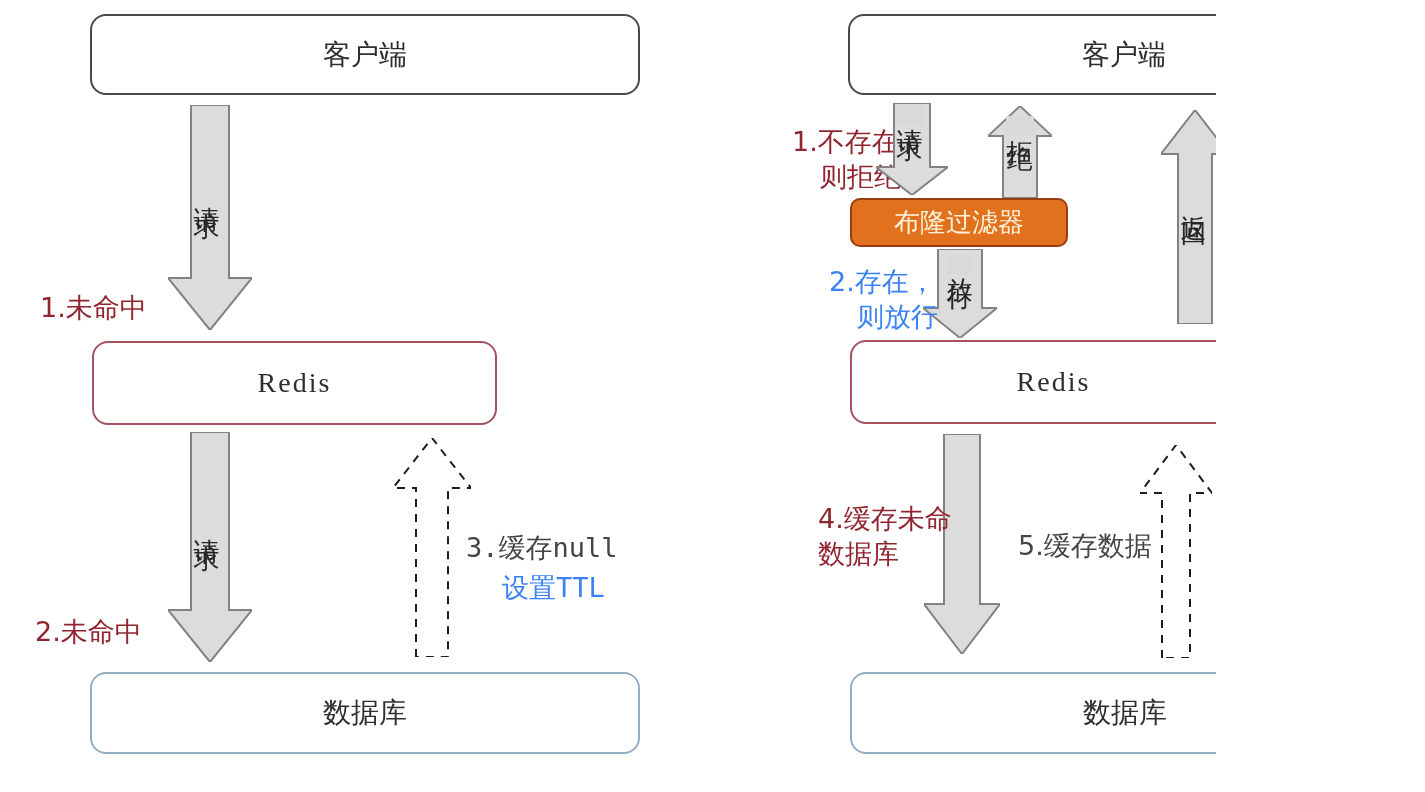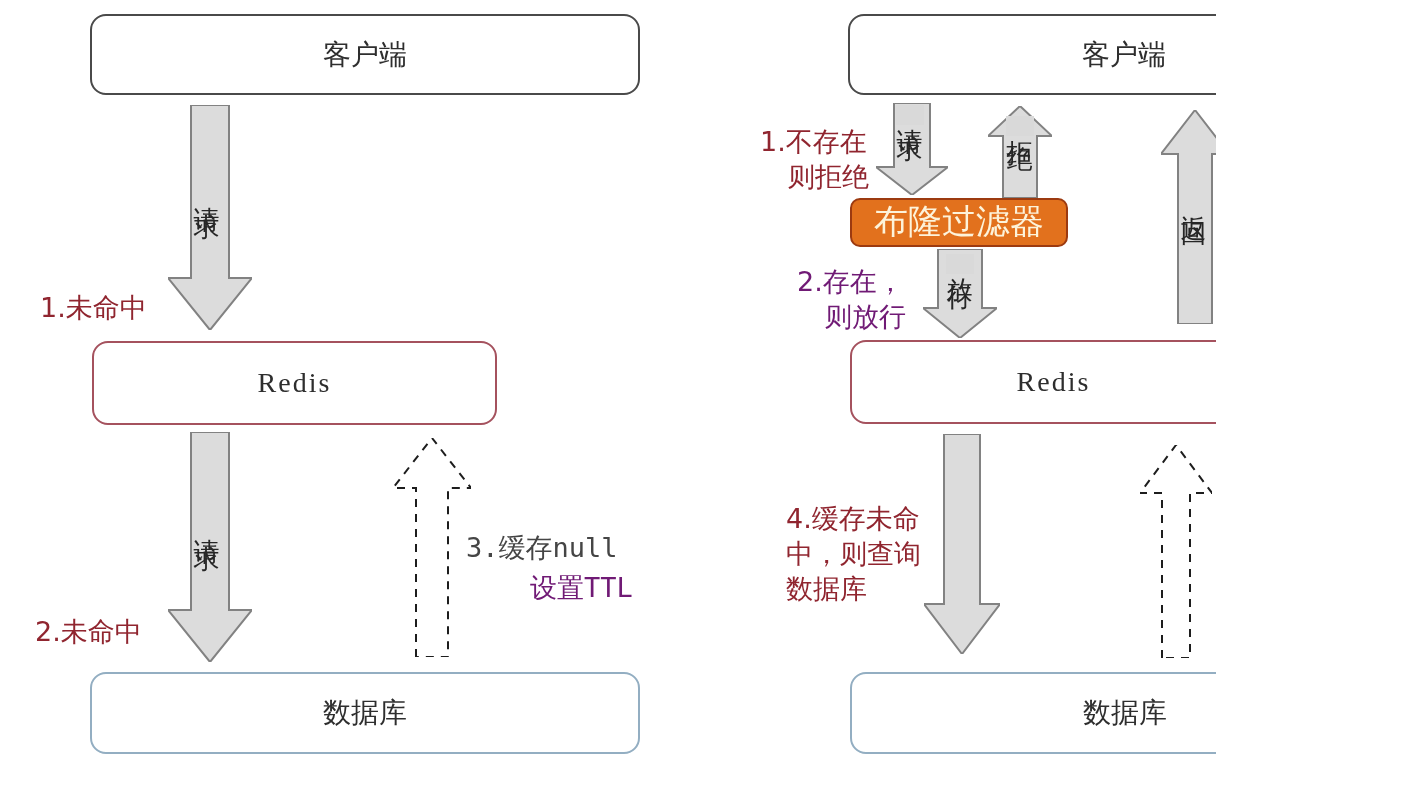--- a/index.html
+++ b/index.html
@@ -24,41 +24,40 @@
     color: #2e2e2e;
   }
   .box.client { border-color: #4a4a4a; }
   .box.redis  { border-color: #a5525e; border-width: 2px; font-family: Liberation Serif, serif; letter-spacing: 2px; }
   .box.db     { border-color: #93aec2; border-width: 2px; }
   .box.bloom  {
     background: #e2711d;
     border-color: #9c3a10;
     color: #fdf3da;
     border-radius: 10px;
-    font-size: 34px;
-    align-items: flex-end;
+    font-size: 26px;
   }
   .arrow { position: absolute; display: block; }
   .vlabel {
     position: absolute;
     writing-mode: vertical-rl;
     text-orientation: upright;
     font-size: 26px;
     line-height: 1;
     letter-spacing: 7px;
     color: #262626;
     white-space: nowrap;
   }
   .vlabel.onbg { background: #d9d9d9; padding: 3px 1px; }
   .note { position: absolute; font-size: 27px; line-height: 35px; white-space: nowrap; }
   .note.red   { color: #90252f; }
-  .note.green { color: #701a75; }
+  .note.green { color: #3b82f6; }
   .note.gray  { color: #454545; }
   .mono { font-family: "DejaVu Sans Mono", monospace; }
-  .note .line { display: block; }
+  .note .line { display: block; margin-left: 32px; }
   .note .indent1 { padding-left: 28px; text-align: right; }
   .note .indent2 { padding-left: 34px; }
 </style>
 </head>
 <body>
 
 <div class="canvas">
 
   <div class="box client" style="left:90px; top:14px; width:550px; height:81px;">
     <span>客户端</span>
@@ -80,21 +79,21 @@
   </svg>
   <span class="vlabel" style="left:194px; top:518px;">请求</span>
 
   <div class="note red" style="left:35px; top:614px;">2.未命中</div>
 
   <svg class="arrow" style="left:393px; top:438px;" width="78" height="219" viewBox="0 0 78 219">
     <polygon points="23,219 23,50 0,50 39,0 78,50 55,50 55,219" fill="#ffffff" stroke="#1d1d1d" stroke-width="2" stroke-dasharray="8 7"></polygon>
   </svg>
 
   <div class="note gray mono" style="left:466px; top:530px;">3.缓存null</div>
-  <div class="note green mono" style="left:530px; top:570px;">设置TTL</div>
+  <div class="note green mono" style="left:502px; top:570px;">设置TTL</div>
 
   <div class="box db" style="left:90px; top:672px; width:550px; height:82px;">
     <span>数据库</span>
   </div>
 
   <div class="box client" style="left:848px; top:14px; width:552px; height:81px;">
     <span>客户端</span>
   </div>
 
   <div class="note red" style="left:760px; top:124px;">
@@ -142,24 +141,24 @@
   <div class="box redis" style="left:850px; top:340px; width:407px; height:84px;">
     <span>Redis</span>
   </div>
 
   <svg class="arrow" style="left:924px; top:434px;" width="76" height="220" viewBox="0 0 76 220">
     <polygon points="20,0 56,0 56,170 76,170 38,220 0,170 20,170" fill="#dcdcdc" stroke="#828282" stroke-width="2"></polygon>
   </svg>
 
   <div class="note red" style="left:786px; top:501px;">
     <span class="line">4.缓存未命</span>
-    <span class="line">中，则查询</span>
     <span class="line">数据库</span>
   </div>
 
+  <div class="note gray" style="left:1018px; top:528px;">5.缓存数据</div>
 
   <svg class="arrow" style="left:1140px; top:445px;" width="72" height="213" viewBox="0 0 72 213">
     <polygon points="22,213 22,48 0,48 36,0 72,48 50,48 50,213" fill="#ffffff" stroke="#1d1d1d" stroke-width="2" stroke-dasharray="8 7"></polygon>
   </svg>
 
   <div class="box db" style="left:850px; top:672px; width:550px; height:82px;">
     <span>数据库</span>
   </div>
 
 </div>

